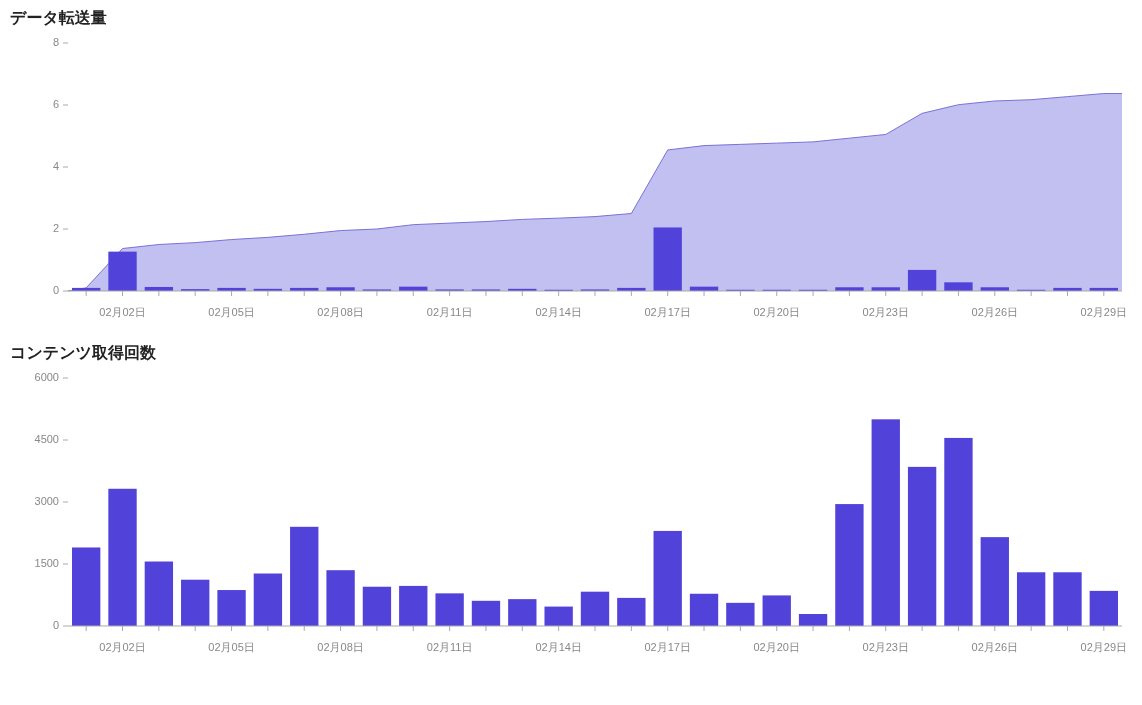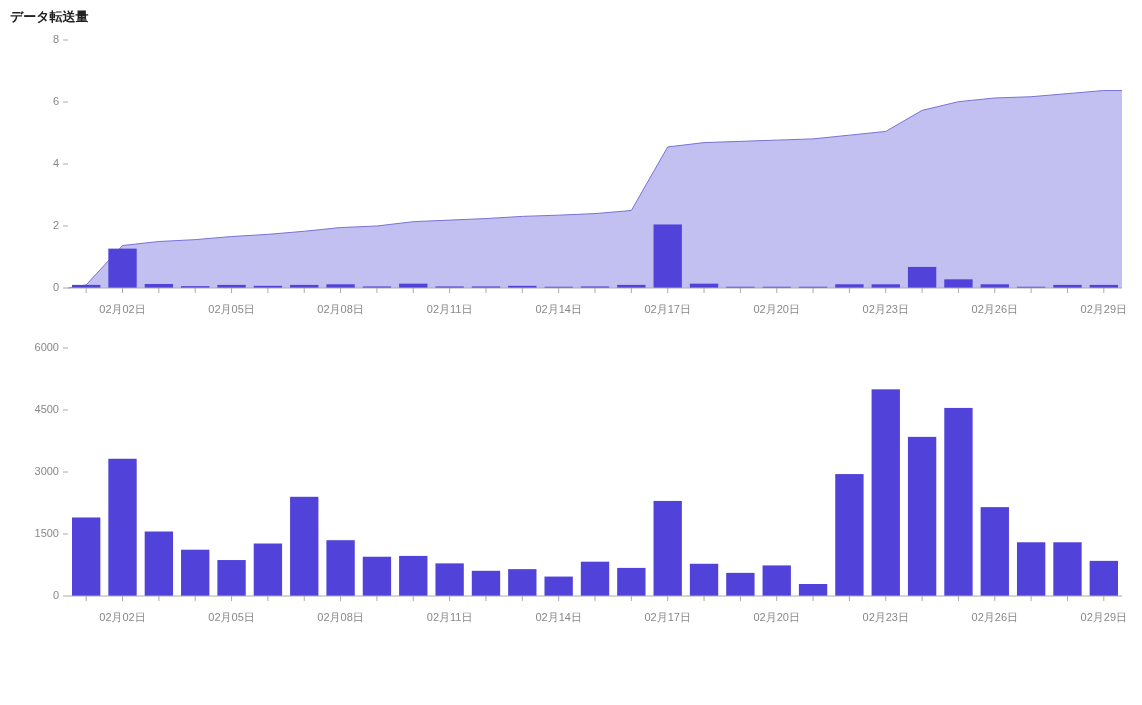--- a/index.html
+++ b/index.html
@@ -6,21 +6,21 @@
     margin: 0;
     padding: 8px;
     font-family: -apple-system, BlinkMacSystemFont, "Helvetica Neue", "Segoe UI", sans-serif;
     background: #fff;
     color: #333;
   }
   .chart-block {
     margin-bottom: 24px;
   }
   .chart-title {
-    font-size: 13px;
+    font-size: 16px;
     font-weight: 700;
     margin: 0 0 6px 2px;
     color: #222;
   }
   .chart-frame {
     position: relative;
     width: 1120px;
     margin-left: 2px;
   }
   svg {
@@ -137,20 +137,21 @@
             <text x="657.6896551724138" y="273" text-anchor="middle" dominant-baseline="hanging">02月17日</text>
             <text x="766.7241379310345" y="273" text-anchor="middle" dominant-baseline="hanging">02月20日</text>
             <text x="875.7586206896552" y="273" text-anchor="middle" dominant-baseline="hanging">02月23日</text>
             <text x="984.7931034482758" y="273" text-anchor="middle" dominant-baseline="hanging">02月26日</text>
             <text x="1093.8275862068965" y="273" text-anchor="middle" dominant-baseline="hanging">02月29日</text>
           </g>
         </svg>
       </div>
     </div>
     <div class="chart-block">
+      <h3 class="chart-title">コンテンツ取得回数</h3>
       <div class="chart-frame">
         <svg width="1120" height="284" viewBox="0 0 1120 284">
           <rect class="bar" x="62.00" y="177.47" width="28.35" height="78.53"></rect>
           <rect class="bar" x="98.34" y="118.77" width="28.35" height="137.23"></rect>
           <rect class="bar" x="134.69" y="191.52" width="28.35" height="64.48"></rect>
           <rect class="bar" x="171.03" y="209.71" width="28.35" height="46.29"></rect>
           <rect class="bar" x="207.38" y="220.04" width="28.35" height="35.96"></rect>
           <rect class="bar" x="243.72" y="203.51" width="28.35" height="52.49"></rect>
           <rect class="bar" x="280.07" y="156.80" width="28.35" height="99.20"></rect>
           <rect class="bar" x="316.41" y="200.20" width="28.35" height="55.80"></rect>

